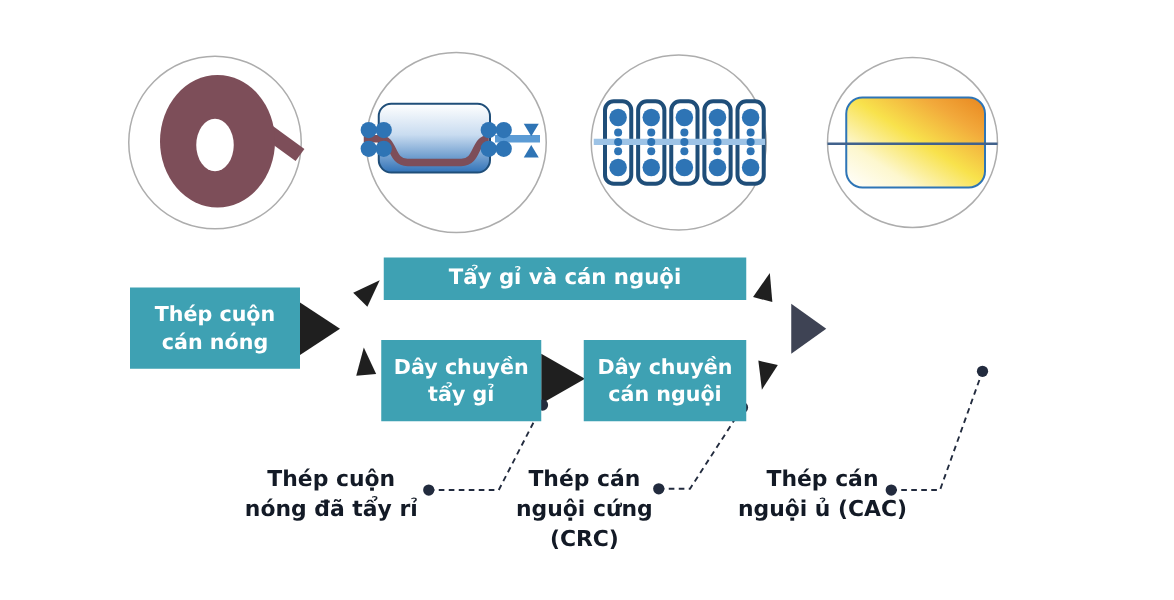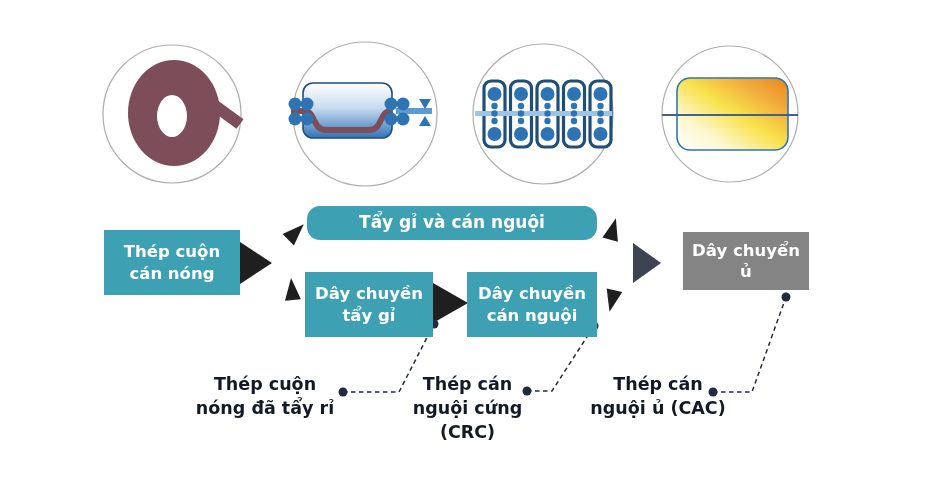--- a/index.html
+++ b/index.html
@@ -7,21 +7,21 @@
     position:relative;width:939px;height:480px;background:#ffffff;overflow:hidden;
     font-family:"DejaVu Sans","Liberation Sans",sans-serif;
   }
   #gfx{position:absolute;left:0;top:0;}
   .pbox{
     position:absolute;display:flex;align-items:center;justify-content:center;
     text-align:center;color:#ffffff;font-weight:bold;white-space:pre-line;
     background:#3EA1B3;line-height:1.28;
   }
   .b1{left:104px;top:230px;width:136px;height:65px;font-size:16.5px;}
-  .b2{left:307px;top:206px;width:290px;height:34px;font-size:17px;border-radius:13px;}
+  .b2{left:307px;top:206px;width:290px;height:34px;font-size:17px;}
   .b3{left:305px;top:272px;width:128px;height:65px;font-size:16.5px;}
   .b4{left:467px;top:272px;width:130px;height:65px;font-size:16.5px;}
   .b5{left:683px;top:232px;width:126px;height:58px;font-size:16.5px;background:#848484;}
   .plabel{
     position:absolute;text-align:center;color:#131A26;font-weight:bold;
     white-space:pre-line;font-size:17.5px;line-height:1.38;
   }
   .l1{left:190px;top:372px;width:150px;}
   .l2{left:405px;top:372px;width:125px;}
   .l3{left:588px;top:372px;width:140px;}
@@ -145,22 +145,20 @@
     </g>
   </svg>
 
   <div class="pbox b1">Thép cuộn
 cán nóng</div>
   <div class="pbox b2">Tẩy gỉ và cán nguội</div>
   <div class="pbox b3">Dây chuyền
 tẩy gỉ</div>
   <div class="pbox b4">Dây chuyền
 cán nguội</div>
-  <div class="pbox b5">Dây chuyển
-ủ</div>
 
   <div class="plabel l1">Thép cuộn
 nóng đã tẩy rỉ</div>
   <div class="plabel l2">Thép cán
 nguội cứng
 (CRC)</div>
   <div class="plabel l3">Thép cán
 nguội ủ (CAC)</div>
 
 </div>

